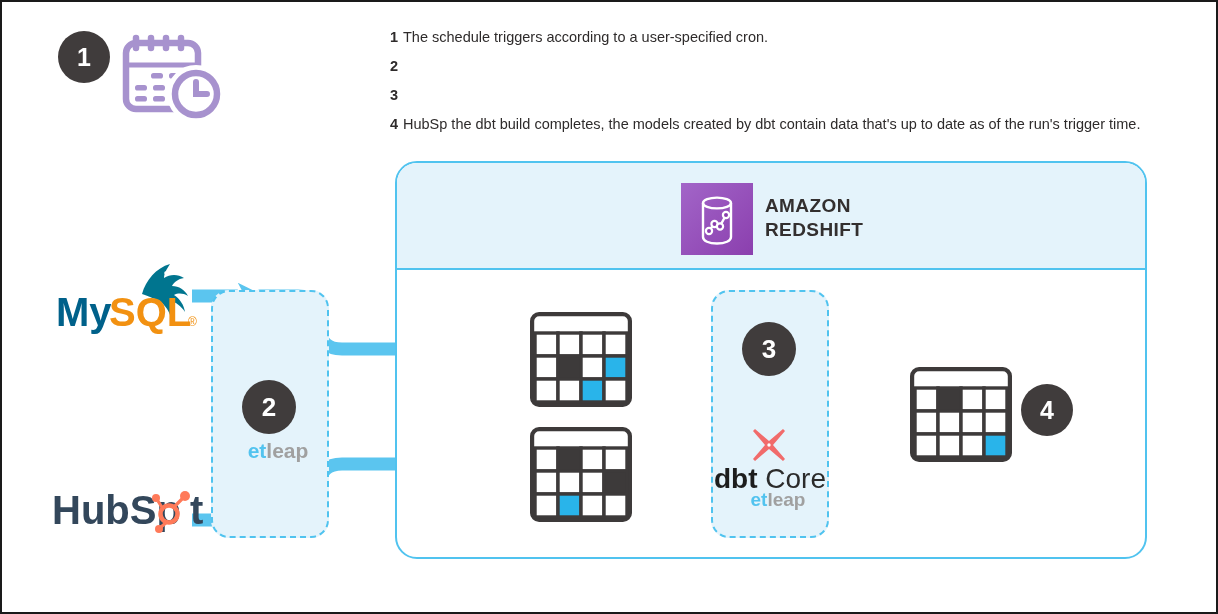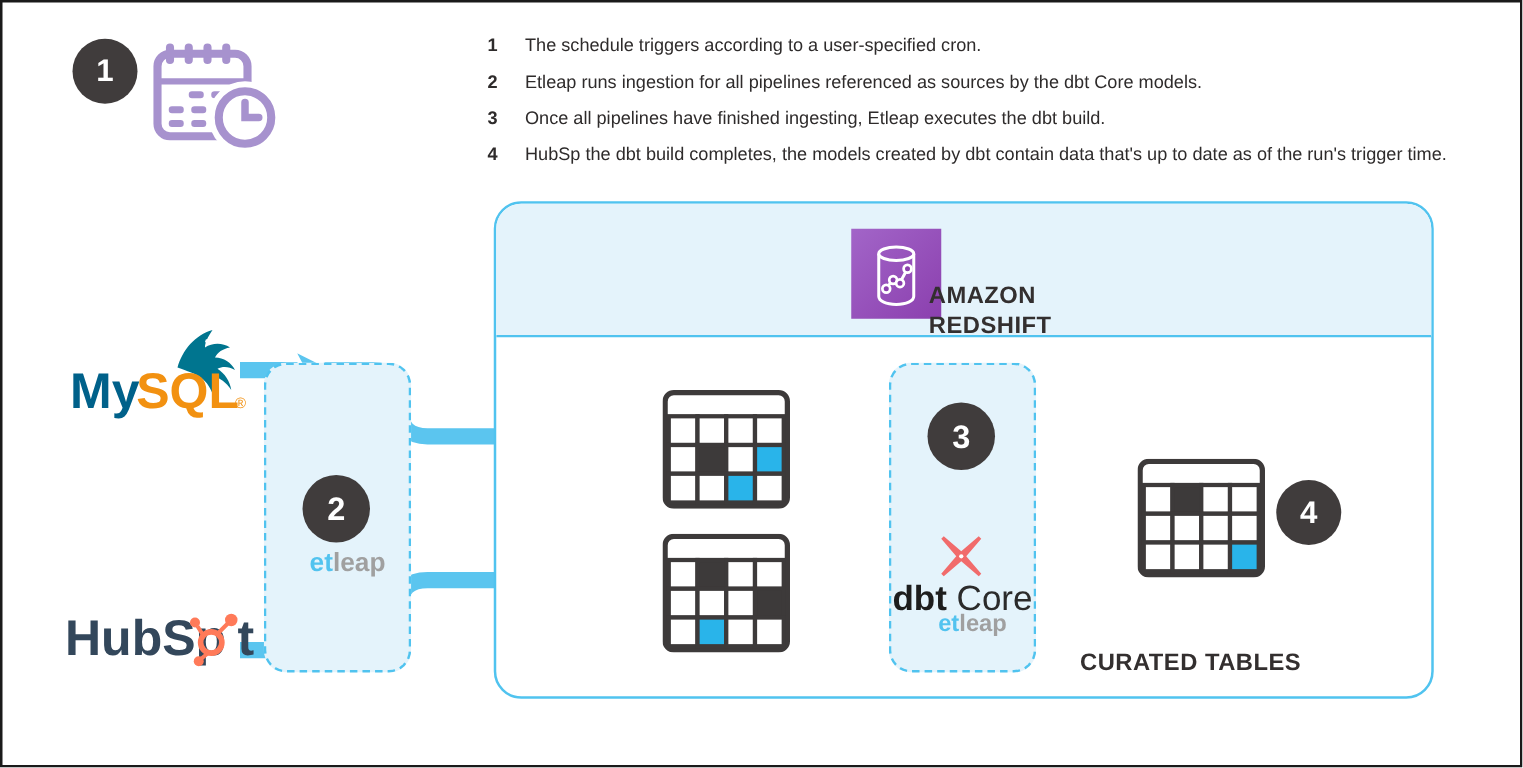--- a/index.html
+++ b/index.html
@@ -28,42 +28,41 @@
   
   #steps{left:388px;top:26px;width:770px;}
   .step-row{display:flex;align-items:flex-start;margin-bottom:11px;}
   .step-num{
     font-weight:bold;color:#2e2b2b;font-size:14.5px;width:13px;flex:none;
     line-height:1.25;
   }
   .step-txt{
     color:#2e2b2b;font-size:14.5px;line-height:1.25;
     font-family:"Liberation Sans", sans-serif;
-    margin-left:17px;
   }
 
   
   #cron-num{left:56px;top:29px;width:52px;height:52px;font-size:25px;}
   #cron-icon{left:118px;top:30px;width:108px;height:88px;}
   #cron-label{left:70px;top:128px;font-size:19px;}
 
   
   #rs-box{
     left:393px;top:159px;width:752px;height:398px;
     border:2.2px solid #50c3ef;border-radius:22px;background:#ffffff;
     box-sizing:border-box;
   }
   #rs-head{
     position:absolute;left:0;top:0;right:0;height:105px;
     background:#e4f3fb;border-bottom:2.2px solid #50c3ef;
     border-radius:20px 20px 0 0;
   }
   #rs-logo{left:679px;top:181px;width:72px;height:72px;
     background:linear-gradient(135deg,#a265c8 0%,#8b3fae 100%);}
-  #rs-title{left:741px;top:192px;font-size:19px;line-height:1.28;margin-top:31px;}
+  #rs-title{left:763px;top:192px;font-size:19px;line-height:1.28;}
 
   
   .dashed-box{
     background:#e4f3fb;border:2.4px dashed #50c3ef;border-radius:18px;
     box-sizing:border-box;
   }
   #etleap-box{left:209px;top:288px;width:118px;height:248px;}
   #dbt-box{left:709px;top:288px;width:118px;height:248px;}
 
   #etleap-num{left:240px;top:378px;width:54px;height:54px;font-size:26px;}
@@ -134,25 +133,23 @@
       </g>
   </svg>
 
   <div class="abs" id="steps">
     <div class="step-row">
       <span class="step-num">1</span>
       <span class="step-txt">The schedule triggers according to a user-specified cron.</span>
     </div>
     <div class="step-row">
       <span class="step-num">2</span>
-      <span class="step-txt">Etleap runs ingestion for all pipelines referenced as sources by the dbt Core models.</span>
     </div>
     <div class="step-row">
       <span class="step-num">3</span>
-      <span class="step-txt">Once all pipelines have finished ingesting, Etleap executes the dbt build.</span>
     </div>
     <div class="step-row">
       <span class="step-num">4</span>
       <span class="step-txt">HubSp the dbt build completes, the models created by dbt contain data that's up to date as of the run's trigger time.</span>
     </div>
   </div>
 
   <div class="abs step-circle" id="cron-num">1</div>
 
   <div class="abs" id="cron-icon">
@@ -266,21 +263,20 @@
         <rect x="51" y="44" width="23" height="23" fill="#ffffff" stroke="#3d3a3a" stroke-width="3.4"></rect>
         <rect x="74" y="44" width="23" height="23" fill="#ffffff" stroke="#3d3a3a" stroke-width="3.4"></rect>
         <rect x="5" y="67" width="23" height="23" fill="#ffffff" stroke="#3d3a3a" stroke-width="3.4"></rect>
         <rect x="28" y="67" width="23" height="23" fill="#ffffff" stroke="#3d3a3a" stroke-width="3.4"></rect>
         <rect x="51" y="67" width="23" height="23" fill="#ffffff" stroke="#3d3a3a" stroke-width="3.4"></rect>
         <rect x="74" y="67" width="23" height="23" fill="#29b4ea" stroke="#3d3a3a" stroke-width="3.4"></rect>
       </svg></div>
 
   <div class="abs step-circle" id="step4-num">4</div>
 
-  <div class="abs caption" id="lbl-curated">CURATED TABLES</div>
 
   <div class="abs" id="mysql">
     <svg viewBox="0 0 150 78" width="150" height="78" xmlns="http://www.w3.org/2000/svg">
       <g>
         <path d="M88,34 C92,20 102,8 116,4 C112,10 110,14 110,18 C116,14 124,14 130,18
                  C124,19 120,22 118,26 C125,26 131,30 134,36 C129,33 124,33 120,35
                  C126,39 130,45 131,52 C127,46 122,42 116,41 C118,46 118,51 116,55
                  C114,49 110,44 105,41 C102,39 96,37 88,34 Z" fill="#00758f"></path>
         <circle cx="112" cy="13" r="1.8" fill="#ffffff"></circle>
       </g>

